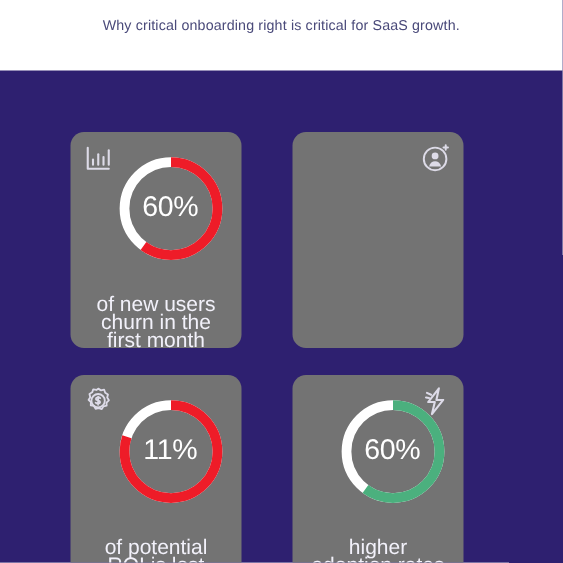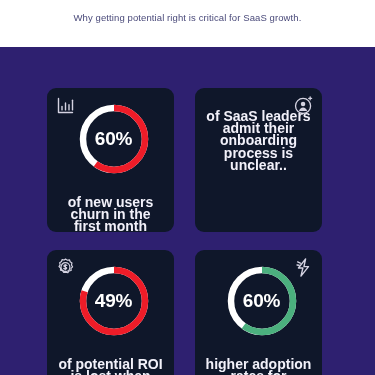--- a/index.html
+++ b/index.html
@@ -60,28 +60,27 @@
     width: 281px;
     display: grid;
     grid-template-columns: 133px 133px;
     column-gap: 15px;
     row-gap: 18px;
   }
 
   
   .card {
     position: relative;
-    width: 127px;
+    width: 114px;
     height: 144px;
-    background: #0f172a;
+    background: #737373;
     border-radius: 9px;
     box-sizing: border-box;
     padding: 8px 7px 6px 7px;
     overflow: hidden;
-    font-weight: bold;
   }
   .card-icon {
     position: absolute;
     top: 7px;
     width: 21px;
     height: 21px;
     opacity: 0.92;
   }
   .card-icon.left  { left: 8px; }
   .card-icon.right { right: 8px; }
@@ -128,21 +127,21 @@
     color: #f2f1fa;
     padding: 0 3px;
   }
 </style>
 </head>
 <body>
 
 <div class="page">
 
   <div class="header">
-    <div class="header-title">Why getting potential right is critical for SaaS growth.</div>
+    <div class="header-title">Why critical onboarding right is critical for SaaS growth.</div>
   </div>
 
   <div class="stage">
     <div class="grid">
 
       <div class="card">
         <span class="card-icon left">
           <svg viewBox="0 0 24 24" fill="none" stroke="#e6e4f2" stroke-width="1.6" stroke-linecap="round" stroke-linejoin="round">
             <path d="M4 4 V20 H20"></path>
             <path d="M8 17 V13"></path>
@@ -165,38 +164,37 @@
 
       <div class="card">
         <span class="card-icon right">
           <svg viewBox="0 0 24 24" fill="none" stroke="#e6e4f2" stroke-width="1.5" stroke-linecap="round" stroke-linejoin="round">
             <circle cx="11.5" cy="12.5" r="8.6"></circle>
             <circle cx="11.5" cy="10.2" r="2.6" fill="#e6e4f2" stroke="none"></circle>
             <path d="M6.9 18.2c0.6-2.6 2.5-4 4.6-4s4 1.4 4.6 4" fill="#e6e4f2" stroke="none"></path>
             <path d="M19.6 2.1v3.4M17.9 3.8h3.4" stroke-width="1.5"></path>
           </svg>
         </span>
-        <div class="card-caption">of SaaS leaders admit their onboarding process is unclear..</div>
       </div>
 
       <div class="card">
         <span class="card-icon left">
           <svg viewBox="0 0 24 24" fill="none" stroke="#e6e4f2" stroke-width="1.4" stroke-linecap="round" stroke-linejoin="round">
             <path d="M12 2.4l2.1 1.3 2.4-.5.8 2.3 2.1 1.3-.6 2.4 1.3 2.1-1.8 1.7.1 2.4-2.4.5-1.3 2.1-2.3-.8-2.4.5-1.3-2.1-2.4-.5.1-2.4-1.8-1.7 1.3-2.1-.6-2.4 2.1-1.3.8-2.3 2.4.5z"></path>
             <circle cx="11.9" cy="11.6" r="5.1"></circle>
             <path d="M11.9 8.6v6.1M13.5 9.6c-.5-.5-1.2-.7-1.9-.6-.9.1-1.4.6-1.4 1.2 0 1.5 3.2.9 3.2 2.4 0 .7-.7 1.2-1.6 1.2-.8 0-1.4-.3-1.8-.7"></path>
           </svg>
         </span>
         <div class="ring-wrap">
           <div class="ring">
             <svg viewBox="0 0 72 72">
               <circle cx="36" cy="36" r="31" fill="none" stroke="#ffffff" stroke-width="6.5"></circle>
               <circle cx="36" cy="36" r="31" fill="none" stroke="#ee1c28" stroke-width="6.5" stroke-linecap="butt" stroke-dasharray="155.82 38.96"></circle>
             </svg>
-            <div class="ring-value">49%</div>
+            <div class="ring-value">11%</div>
           </div>
         </div>
         <div class="card-caption">of potential ROI is lost when admit abandon early.</div>
       </div>
 
       <div class="card">
         <span class="card-icon right">
           <svg viewBox="0 0 24 24" fill="none" stroke="#e6e4f2" stroke-width="1.6" stroke-linecap="round" stroke-linejoin="round">
             <path d="M14.4 2.2L6.2 12.6h5.1L9.1 21.8l8.6-10.8h-5.2z"></path>
             <path d="M5.3 5.6l3.1 1.5M4.6 9.1l2.3.4"></path>

